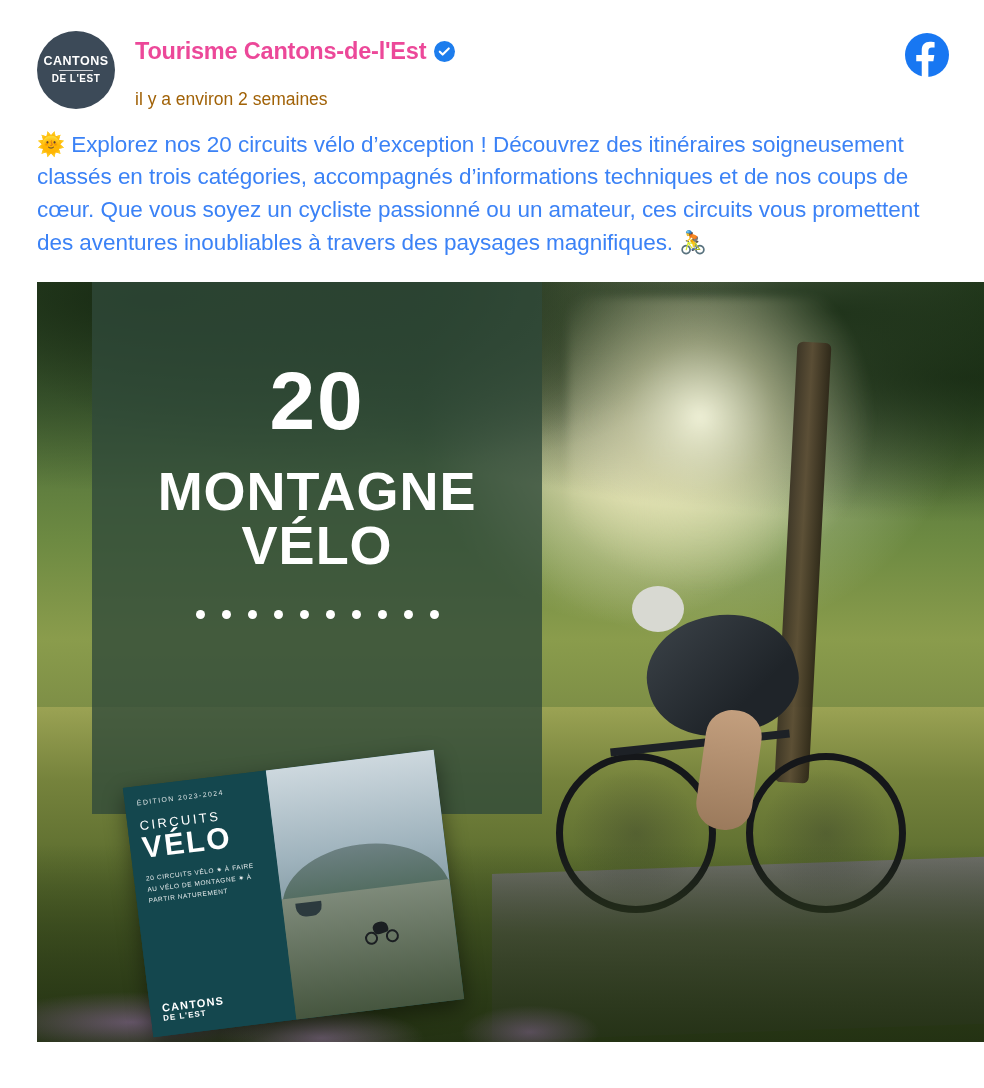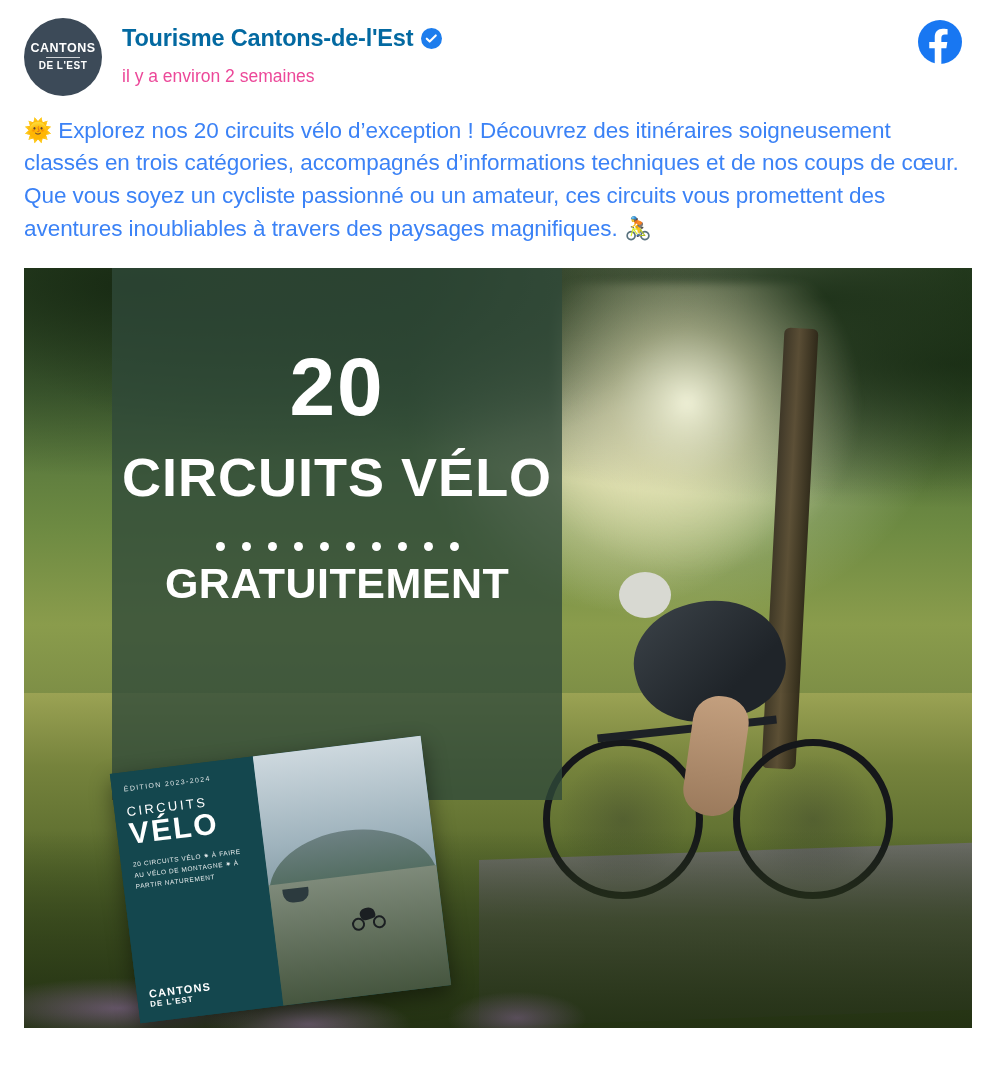--- a/index.html
+++ b/index.html
@@ -14,21 +14,21 @@
     font-family: "Liberation Sans", sans-serif;
     color: #1c1e21;
     overflow: hidden;
   }
 
   .post {
     position: relative;
     width: 984px;
     height: 1088px;
     background: #fff;
-    padding: 0;
+    padding: 13px;
   }
 
   
   .post-header {
     display: flex;
     align-items: flex-start;
     padding: 18px 24px 0 24px;
     position: relative;
   }
 
@@ -72,35 +72,35 @@
     flex: 1 1 auto;
     min-width: 0;
   }
   .page-name-row {
     display: flex;
     align-items: center;
   }
   .page-name {
     font-size: 23.5px;
     font-weight: bold;
-    color: #0369a1;
+    color: #ec4899;
     letter-spacing: -0.2px;
     white-space: nowrap;
   }
   .verified {
     margin-left: 8px;
     width: 21px;
     height: 21px;
     flex: 0 0 21px;
     display: inline-block;
   }
   .timestamp {
-    margin-top: 14px;
+    margin-top: 24px;
     font-size: 17.5px;
-    color: #ec4899;
+    color: #a16207;
   }
 
   .fb-logo {
     position: absolute;
     top: 20px;
     right: 22px;
     width: 44px;
     height: 44px;
   }
 
@@ -254,21 +254,20 @@
     width: 47.5%;
     height: 70%;
     background: rgba(47, 73, 58, 0.78);
     display: flex;
     flex-direction: column;
     align-items: center;
     justify-content: flex-start;
     padding-top: 78px;
     color: #ffffff;
     text-align: center;
-    margin-left: 33px;
   }
   .ov-number {
     font-size: 82px;
     font-weight: bold;
     letter-spacing: 2px;
     line-height: 1;
   }
   .ov-title {
     margin-top: 22px;
     font-size: 54px;
@@ -454,34 +453,33 @@
       <div class="cyc-frame"></div>
       <div class="cyc-body"></div>
       <div class="cyc-leg"></div>
       <div class="cyc-head"></div>
     </div>
 
     <div class="foreground"></div>
 
     <div class="overlay-panel">
       <div class="ov-number">20</div>
-      <div class="ov-title">CIRCUITS VÉLO</div>
+      <div class="ov-title">MONTAGNE VÉLO</div>
       <div class="ov-dots">
         <span></span>
         <span></span>
         <span></span>
         <span></span>
         <span></span>
         <span></span>
         <span></span>
         <span></span>
         <span></span>
         <span></span>
       </div>
-      <div class="ov-sub2">GRATUITEMENT</div>
     </div>
 
     <div class="booklet">
       <div class="booklet-left">
         <div>
           <div class="bk-kicker">ÉDITION 2023-2024</div>
           <div class="bk-t1">CIRCUITS</div>
           <div class="bk-t2">VÉLO</div>
           <div class="bk-lines">20 CIRCUITS VÉLO ✷
 À FAIRE AU VÉLO DE MONTAGNE ✷

